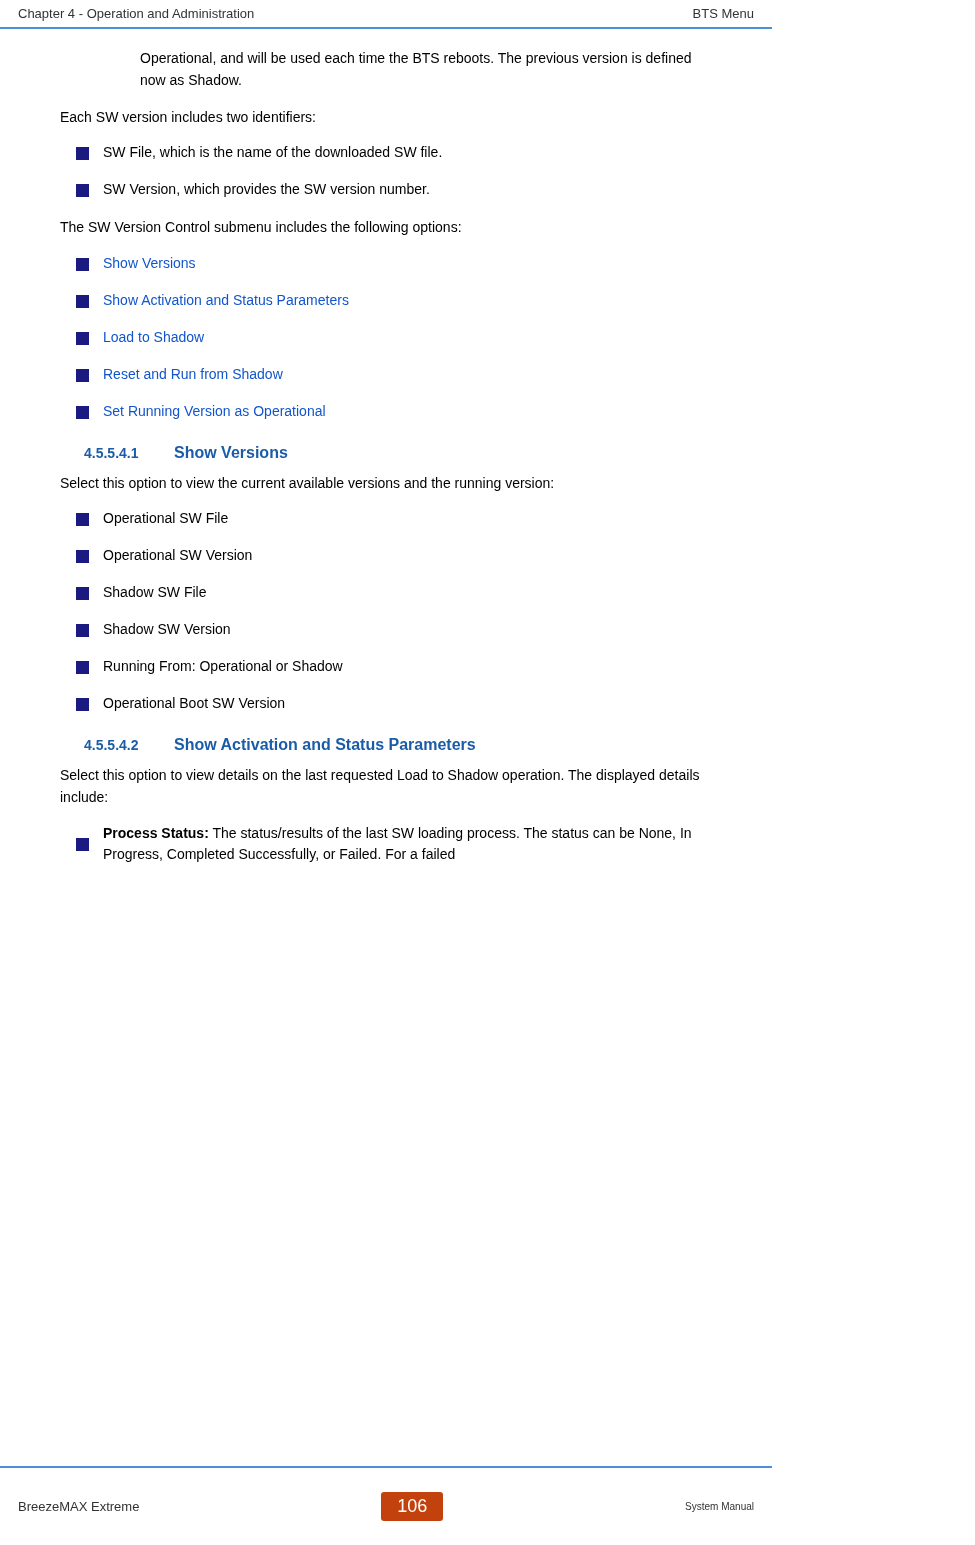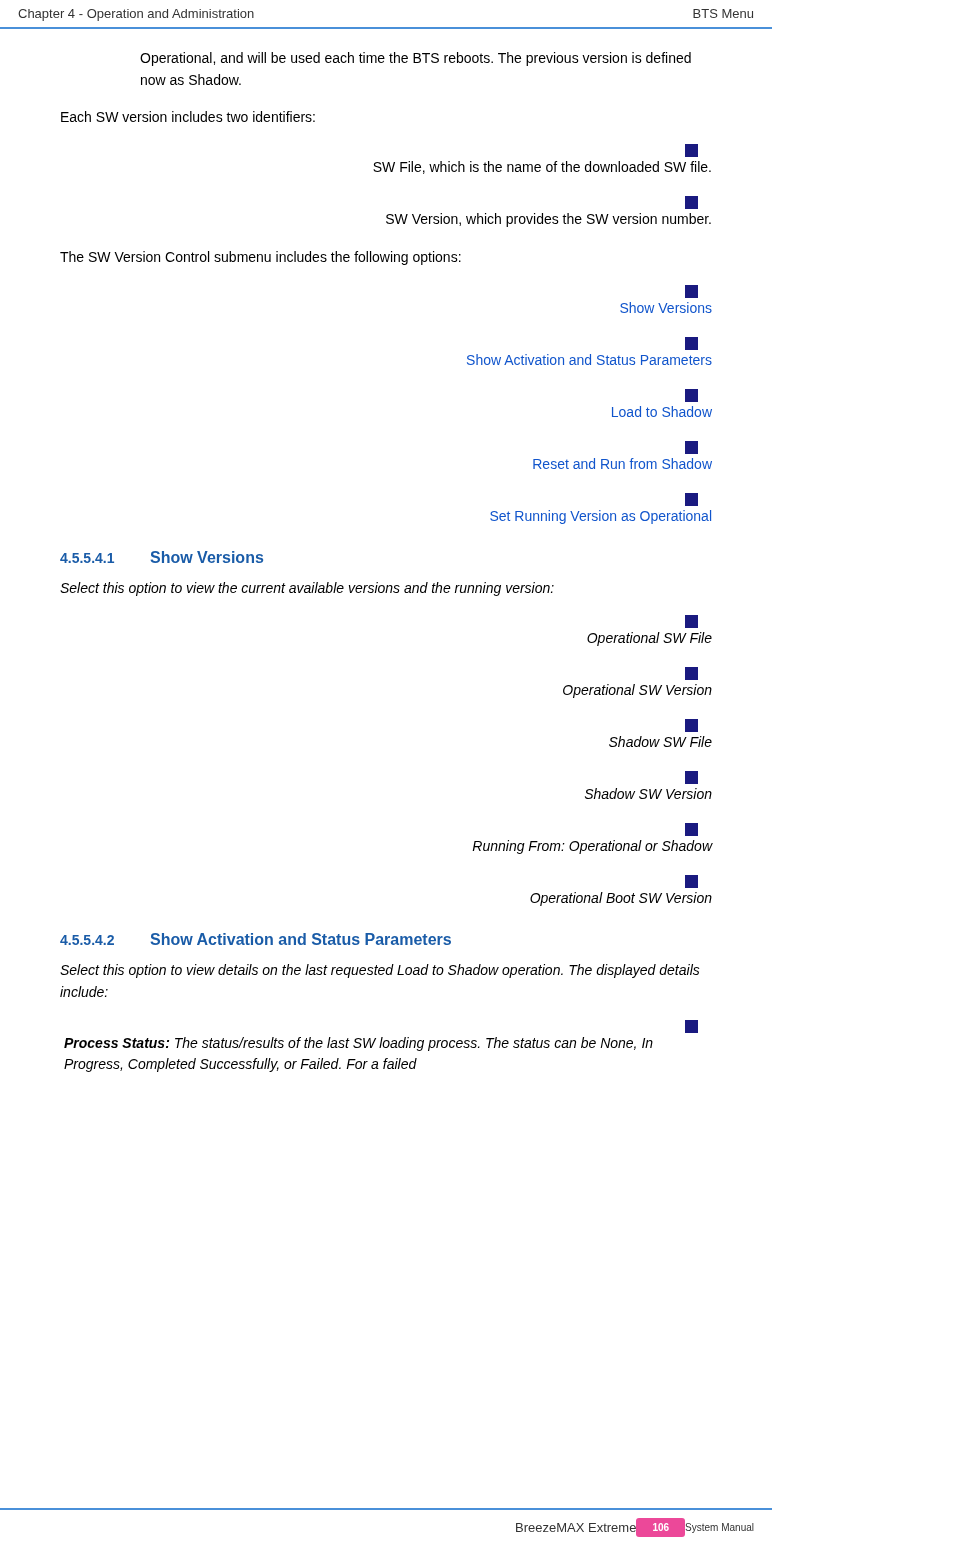--- a/index.html
+++ b/index.html
@@ -52,24 +52,23 @@
     }
 
     
     .bullet-list {
       list-style: none;
       margin: 0;
       padding: 0;
     }
     .bullet-item {
       display: flex;
-      align-items: flex-end;
+      align-items: center;
       margin-bottom: 16px;
-      margin-left: 4px;
-      flex-direction: column;
+      margin-left: 16px;
     }
     .bullet-square {
       width: 13px;
       height: 13px;
       background: #1a1a80;
       flex-shrink: 0;
       margin-top: 2px;
       margin-right: 14px;
     }
     .bullet-text {
@@ -87,58 +86,58 @@
       align-items: baseline;
       margin-bottom: 10px;
       margin-top: 22px;
     }
     .section-number {
       font-size: 14px;
       font-weight: bold;
       color: #1a5ca8;
       min-width: 90px;
       flex-shrink: 0;
+      margin-left: 24px;
     }
     .section-title {
       font-size: 16px;
       font-weight: bold;
       color: #1a5ca8;
     }
 
     .subsection-body {
       margin-left: 0;
       margin-bottom: 10px;
-      font-style: italic;
     }
     .subsection-intro {
       font-size: 14px;
       line-height: 1.6;
       margin-bottom: 14px;
       margin-left: 0;
     }
 
     
     .footer-bar {
       display: flex;
-      justify-content: flex-end;
+      justify-content: space-between;
       align-items: center;
       border-top: 2px solid #4a90d9;
-      padding: 8px 18px;
+      padding: 24px 18px;
       background: #fff;
       margin-top: auto;
     }
     .footer-left {
       font-size: 13px;
       color: #333;
     }
     .footer-center {
-      background: #ec4899;
+      background: #c2410c;
       color: #fff;
-      font-size: 10px;
-      font-weight: bold;
+      font-size: 18px;
+      font-weight: normal;
       padding: 4px 16px;
       border-radius: 3px;
     }
     .footer-right {
       font-size: 10px;
       color: #333;
     }
 
     .indent-block {
       margin-left: 80px;

